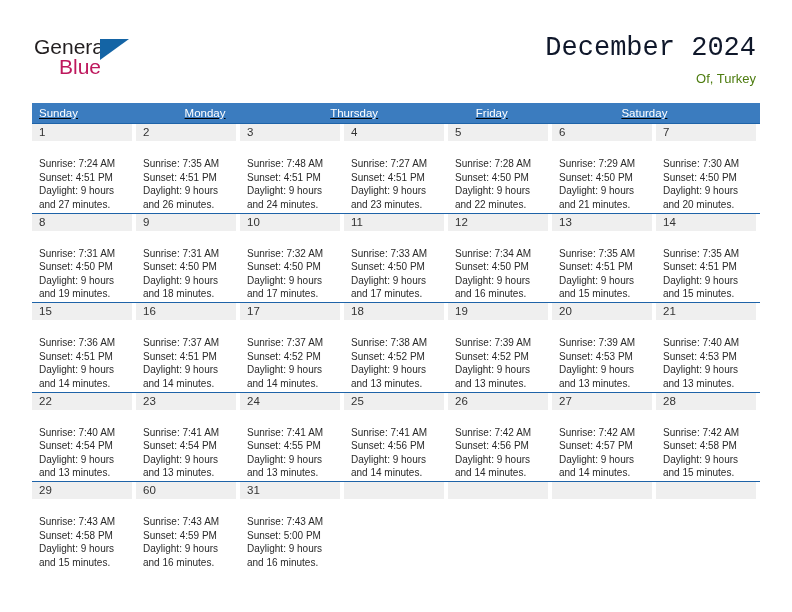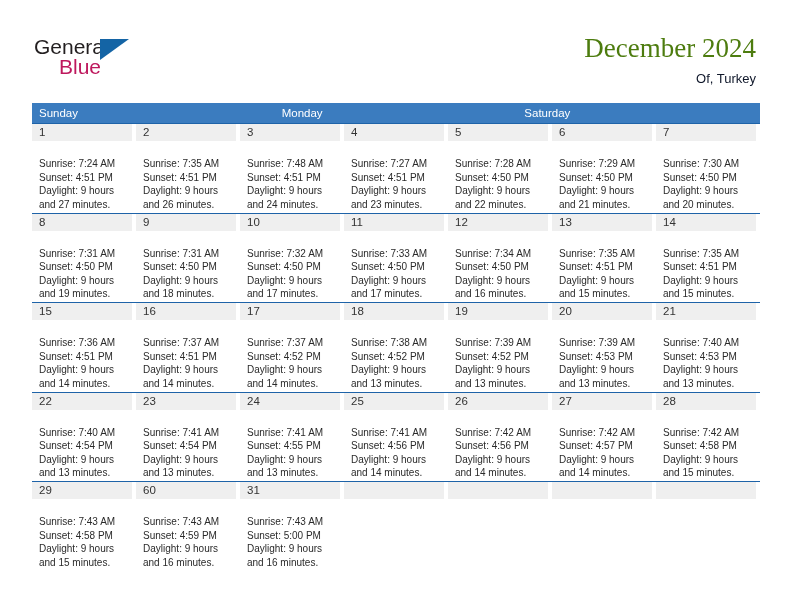--- a/index.html
+++ b/index.html
@@ -65,46 +65,47 @@
   }
 
   .title-block {
     position: absolute;
     right: 36px;
     top: 32px;
     text-align: right;
   }
   .cal-title {
     font-size: 27px;
-    color: #4d7c0f;
+    color: #0f172a;
     line-height: 32px;
     white-space: nowrap;
-    font-family: Liberation Serif, serif;
+    font-family: Liberation Mono, monospace;
   }
   .cal-subtitle {
     margin-top: 7px;
     font-size: 13px;
-    color: #0f172a;
+    color: #4d7c0f;
     line-height: 16px;
     white-space: nowrap;
     font-family: "Liberation Sans", sans-serif;
   }
 
   
   .calendar {
     position: absolute;
     left: 32px;
     top: 103px;
     width: 728px;
   }
 
   .weekday-row {
     display: flex;
     width: 728px;
     background: #3b7cbf;
+    text-decoration: underline;
   }
   .weekday-cell {
     flex: 1 1 0;
     height: 20px;
     line-height: 20px;
     padding-left: 7px;
     box-sizing: border-box;
     font-size: 11.5px;
     color: #ffffff;
     white-space: nowrap;
@@ -165,20 +166,22 @@
       <div class="cal-subtitle">Of, Turkey</div>
     </div>
 
   </div>
 
   <div class="calendar">
 
     <div class="weekday-row">
       <div class="weekday-cell">Sunday</div>
       <div class="weekday-cell">Monday</div>
+      <div class="weekday-cell">Thursday</div>
+      <div class="weekday-cell">Friday</div>
       <div class="weekday-cell">Saturday</div>
     </div>
 
     <div class="week-row">
       <div class="day-cell">
         <div class="day-number-band">1</div>
         <div class="day-body">
           <div>Sunrise: 7:24 AM</div>
           <div>Sunset: 4:51 PM</div>
           <div>Daylight: 9 hours</div>

